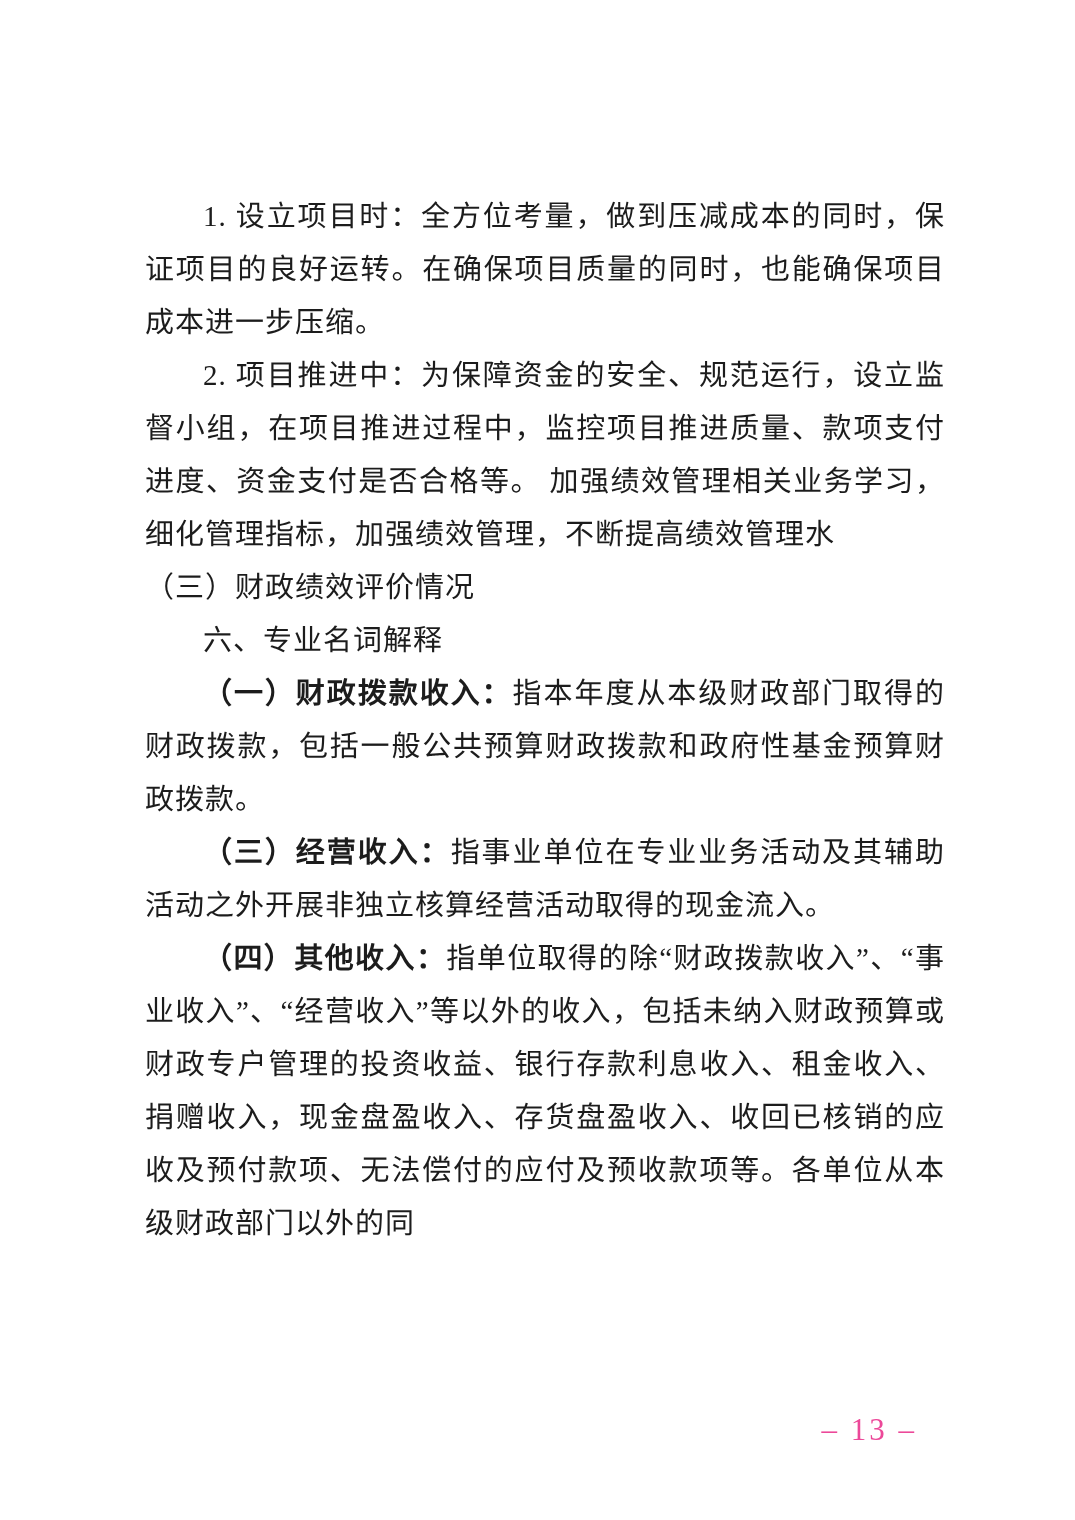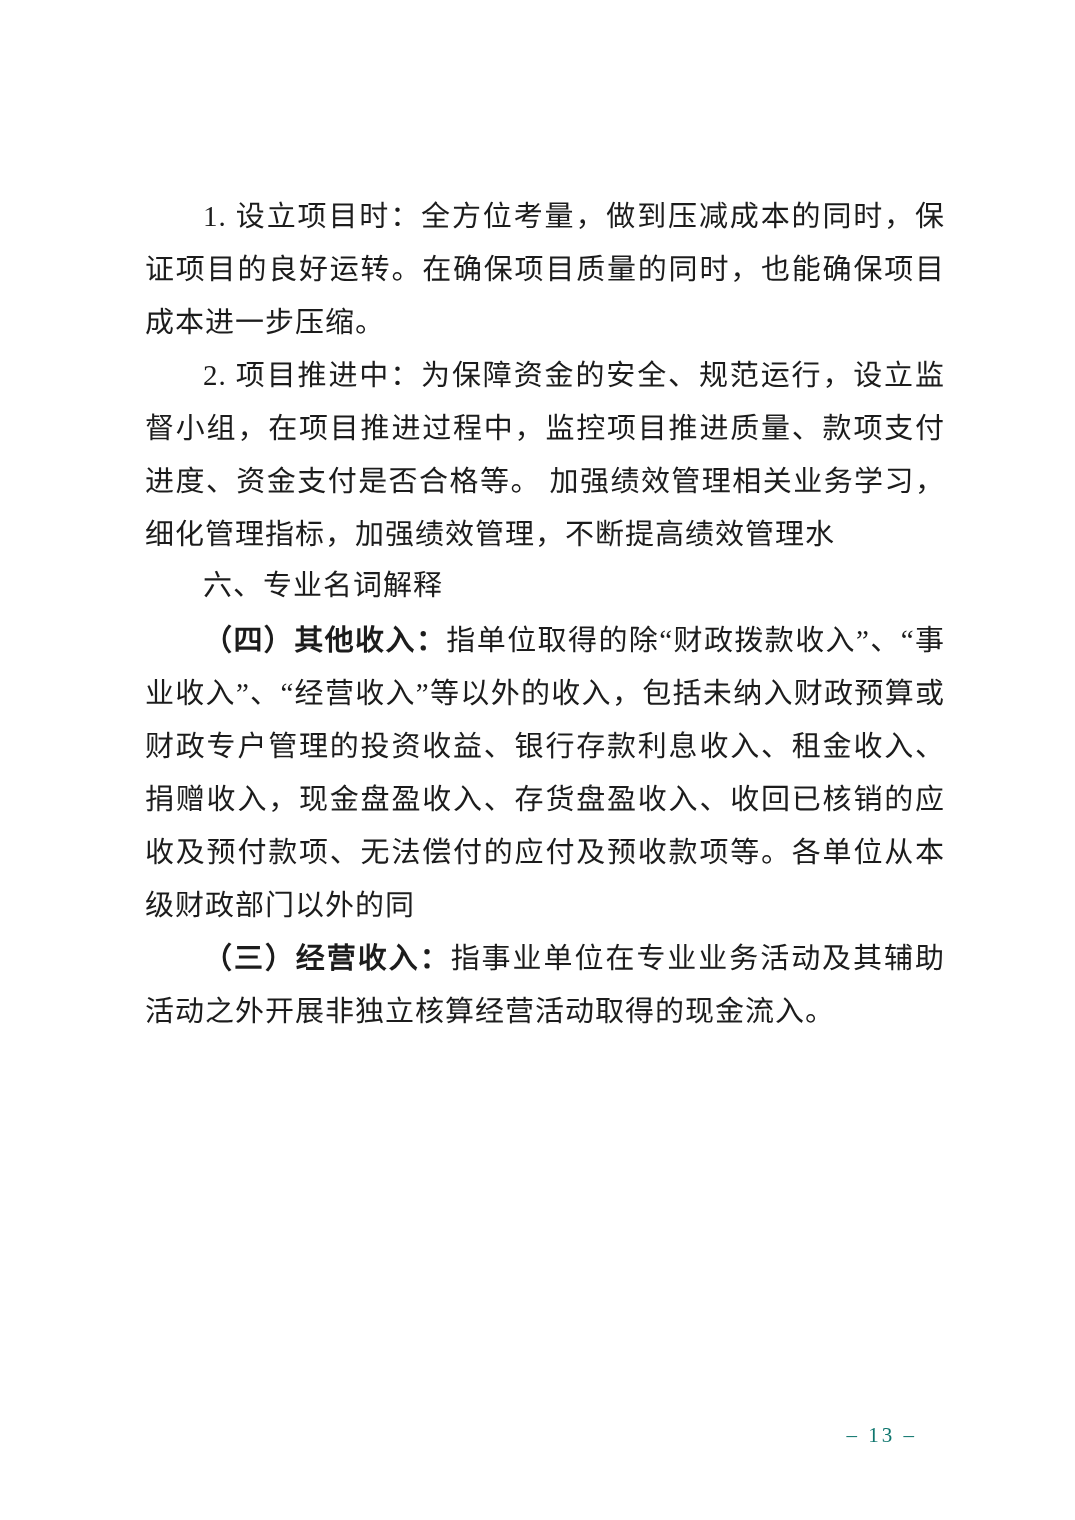--- a/index.html
+++ b/index.html
@@ -39,54 +39,56 @@
   .kaiti-heading {
     font-weight: 700;
     letter-spacing: 3px;
   }
   
   .kaiti-body {
     letter-spacing: 2px;
   }
   
   .heiti-heading {
-    font-family: Liberation Mono, monospace;
+    font-family: Liberation Sans, sans-serif;
     font-weight: 700;
     font-size: 30px;
   }
   
   .term-lead {
     font-weight: 700;
   }
   .page-number {
     position: absolute;
     right: 158px;
     bottom: 72px;
-    font-size: 21px;
+    font-size: 31px;
     letter-spacing: 3px;
-    color: #0f766e;
+    color: #ec4899;
     font-family: "Liberation Serif", "DejaVu Serif", serif;
   }
 </style>
 </head>
 <body>
 
 <div class="page">
   <div class="content">
 
     <p class="indent">1. 设立项目时：全方位考量，做到压减成本的同时，保证项目的良好运转。在确保项目质量的同时，也能确保项目成本进一步压缩。</p>
 
     <p class="indent">2. 项目推进中：为保障资金的安全、规范运行，设立监督小组，在项目推进过程中，监控项目推进质量、款项支付进度、资金支付是否合格等。 加强绩效管理相关业务学习，细化管理指标，加强绩效管理，不断提高绩效管理水</p>
 
+    <h3 class="kaiti-heading">（三）财政绩效评价情况</h3>
 
 
     <h2 class="heiti-heading indent">六、专业名词解释</h2>
 
+    <p class="indent"><span class="term-lead">（一）财政拨款收入：</span><span>指本年度从本级财政部门取得的财政拨款，包括一般公共预算财政拨款和政府性基金预算财政拨款。</span></p>
 
 
+    <p class="indent"><span class="term-lead">（三）经营收入：</span><span>指事业单位在专业业务活动及其辅助活动之外开展非独立核算经营活动取得的现金流入。</span></p>
+
     <p class="indent"><span class="term-lead">（四）其他收入：</span><span>指单位取得的除“财政拨款收入”、“事业收入”、“经营收入”等以外的收入，包括未纳入财政预算或财政专户管理的投资收益、银行存款利息收入、租金收入、捐赠收入，现金盘盈收入、存货盘盈收入、收回已核销的应收及预付款项、无法偿付的应付及预收款项等。各单位从本级财政部门以外的同</span></p>
-
-    <p class="indent"><span class="term-lead">（三）经营收入：</span><span>指事业单位在专业业务活动及其辅助活动之外开展非独立核算经营活动取得的现金流入。</span></p>
 
   </div>
 
   <div class="page-number">– 13 –</div>
 </div>
 
 </body></html>

